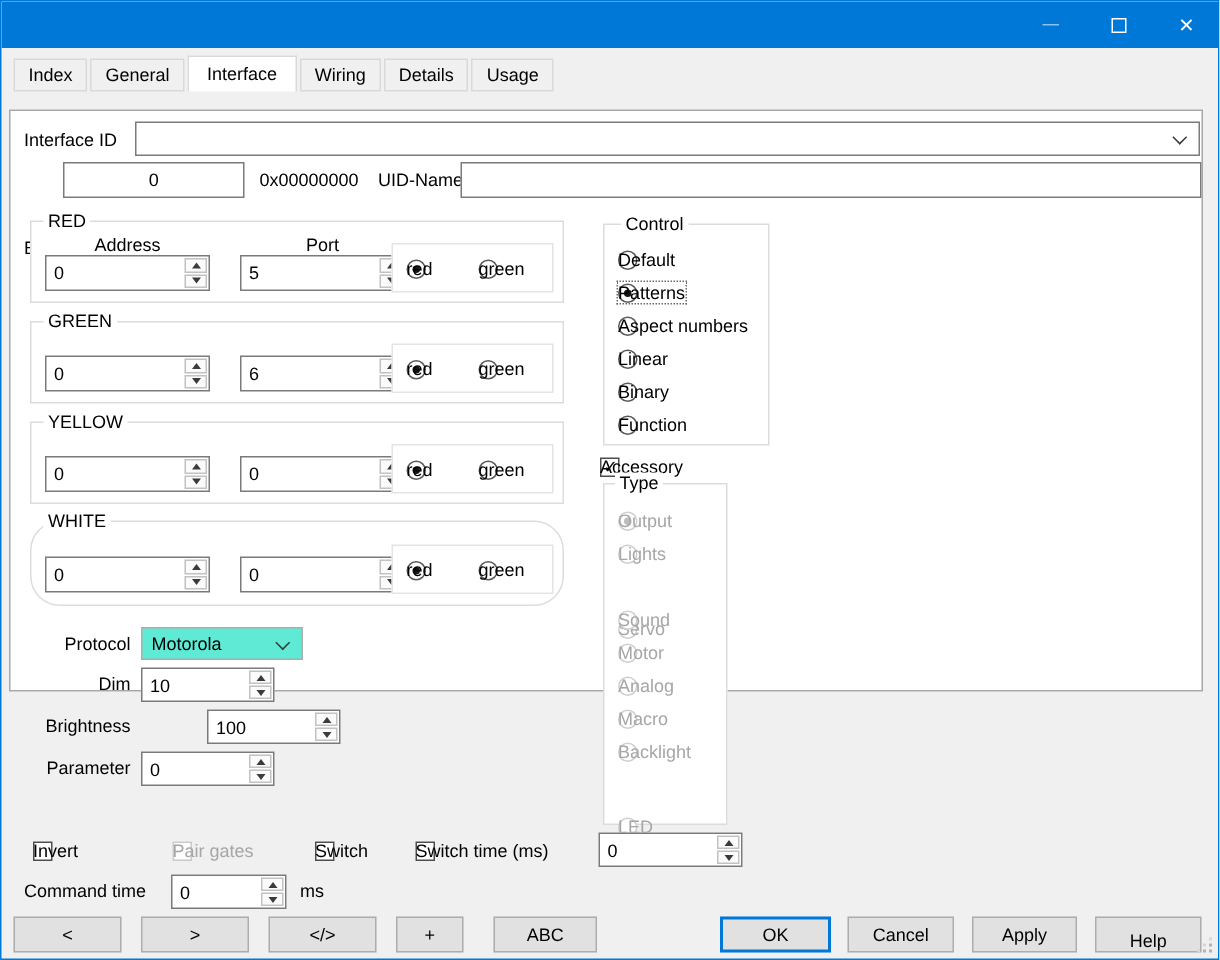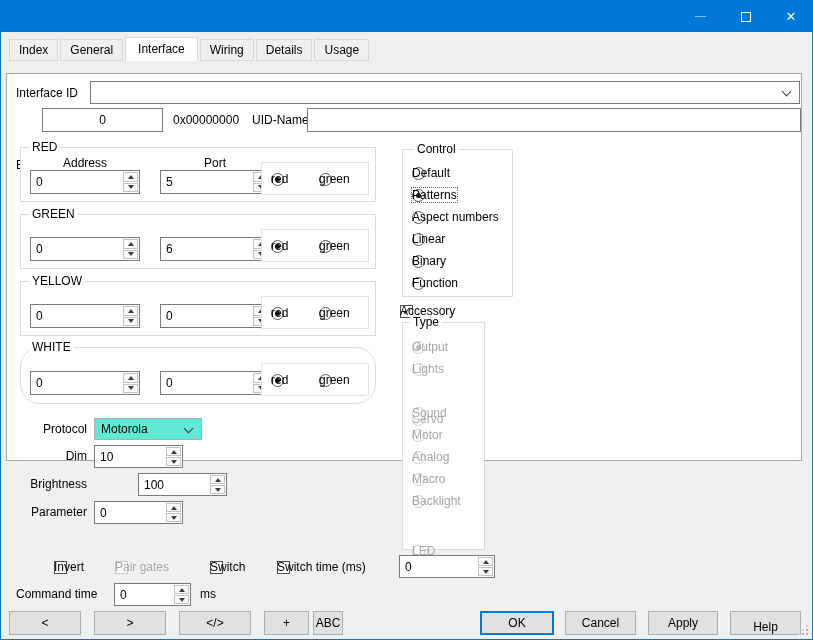--- a/index.html
+++ b/index.html
@@ -385,21 +385,21 @@
       <span class="sbtns">
           <span class="sb">
             <span class="arr-up"></span>
           </span>
           <span class="sb">
             <span class="arr-dn"></span>
           </span>
         </span>
     </div>
 
-    <div class="cbrow" style="position:absolute; left:15px; top:485px;margin-left:32px;">
+    <div class="cbrow" style="position:absolute; left:15px; top:485px;">
       <span class="cb"></span>
       <span>Invert</span>
     </div>
     <div class="cbrow disabled" style="position:absolute; left:108px; top:485px;">
       <span class="cb"></span>
       <span>Pair gates</span>
     </div>
     <div class="cbrow" style="position:absolute; left:203px; top:485px;">
       <span class="cb"></span>
       <span>Switch</span>
@@ -441,21 +441,21 @@
     </div>
   <div class="btn" style="left:93px;  width:72px;">
       <span>&gt;</span>
     </div>
   <div class="btn" style="left:178px; width:72px;">
       <span>&lt;/&gt;</span>
     </div>
   <div class="btn" style="left:263px; width:45px;">
       <span>+</span>
     </div>
-  <div class="btn" style="left:312px; width:30px;">
+  <div class="btn" style="left:328px; width:69px;">
       <span>ABC</span>
     </div>
 
   <div class="btn default" style="left:479px; width:74px;">
       <span>OK</span>
     </div>
   <div class="btn" style="left:564px; width:71px;">
       <span>Cancel</span>
     </div>
   <div class="btn" style="left:647px; width:70px;">

